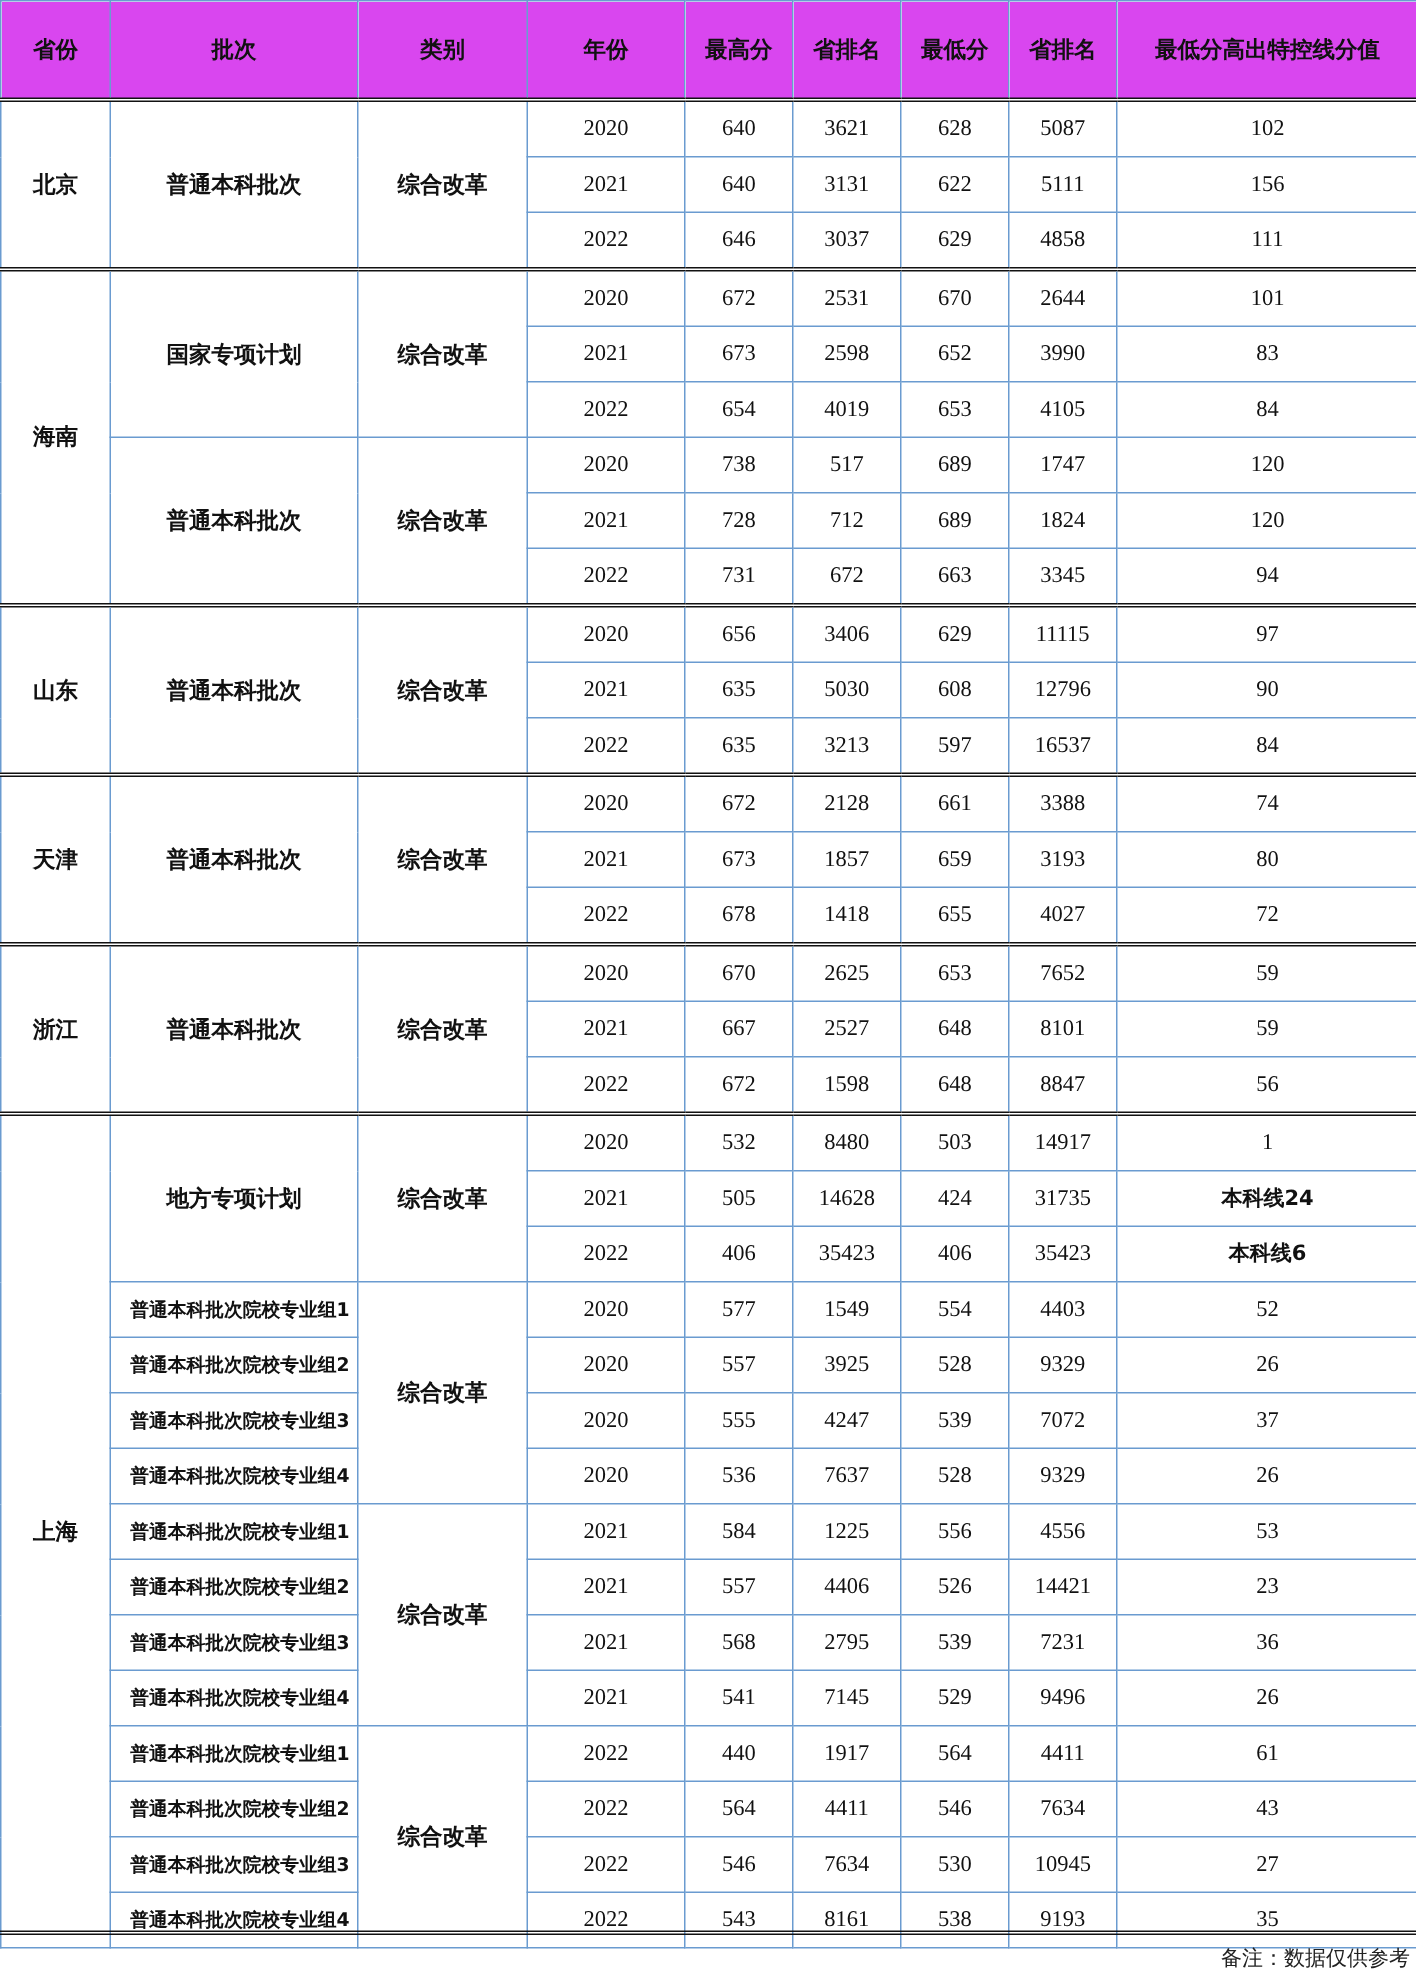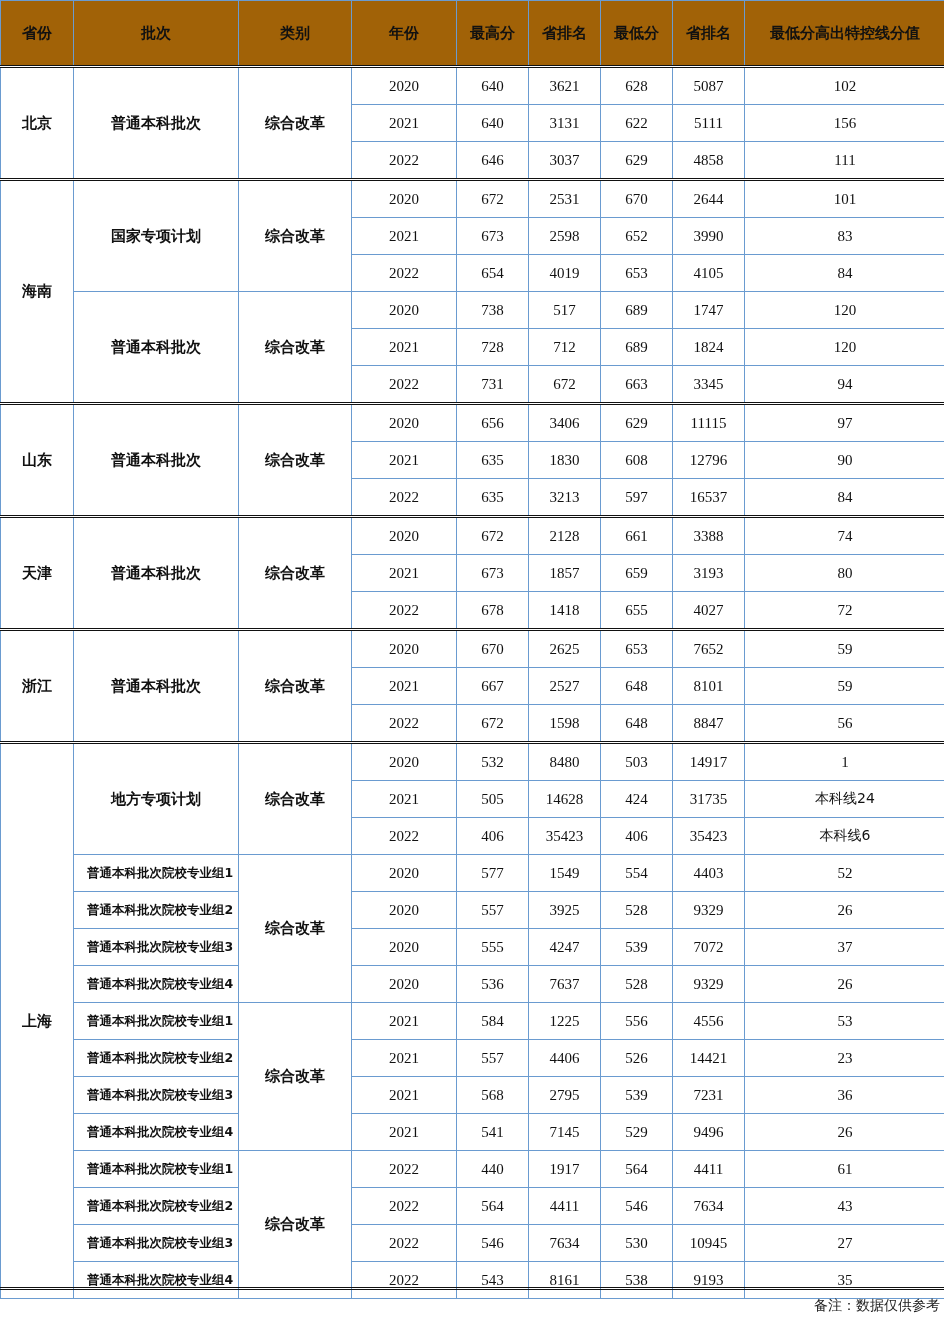--- a/index.html
+++ b/index.html
@@ -2,25 +2,25 @@
 <html><head>
 <meta charset="utf-8">
 <style>
   html, body { margin:0; padding:0; background:#ffffff; }
   body { width:944px; height:1321px; position:relative; overflow:hidden;
          font-family:"DejaVu Serif","Liberation Serif",serif; color:#111; }
   table { border-collapse:collapse; table-layout:fixed; position:absolute; left:0; top:0; width:944px; }
   col.c0{width:73px} col.c1{width:165px} col.c2{width:113px} col.c3{width:105px}
   col.c4{width:72px} col.c5{width:72px} col.c6{width:72px} col.c7{width:72px} col.c8{width:201px}
   th, td { border:1px solid #6a9bd0; text-align:center; vertical-align:middle; padding:0; overflow:hidden; white-space:nowrap; }
-  th { background:#a16207; height:64px; font-weight:bold; font-size:15px; font-family:"DejaVu Sans","Liberation Sans",sans-serif; border-bottom:2px solid #5a8cc4;}
+  th { background:#d946ef; height:64px; font-weight:bold; font-size:15px; font-family:"DejaVu Sans","Liberation Sans",sans-serif; border-bottom:2px solid #5a8cc4;}
   td { height:36px; font-size:15px; font-family:"Liberation Serif","DejaVu Serif",serif; }
   td.lbl { font-weight:bold; font-size:15px; font-family:"DejaVu Sans","Liberation Sans",sans-serif; }
   td.grp { font-weight:bold; font-size:12.5px; font-family:"DejaVu Sans","Liberation Sans",sans-serif; text-align:center; padding-left:8px; }
-  td.note-b { font-weight:normal; font-family:"DejaVu Sans","Liberation Sans",sans-serif; font-size:14px; }
+  td.note-b { font-weight:bold; font-family:"DejaVu Sans","Liberation Sans",sans-serif; font-size:14px; }
   tr.sep td { border-top:3px double #111; }
   .footer { position:absolute; left:0; top:1287px; width:944px; height:34px; border-top:3px double #111; }
   .note { position:absolute; right:4px; top:7px; font-family:Liberation Sans, sans-serif; font-size:14px; color:#222; }
 </style>
 </head>
 <body>
 
 <table>
   <colgroup>
       <col class="c0">
@@ -134,21 +134,21 @@
         <td>2020</td>
         <td>656</td>
         <td>3406</td>
         <td>629</td>
         <td>11115</td>
         <td>97</td>
       </tr>
       <tr>
         <td>2021</td>
         <td>635</td>
-        <td>1830</td>
+        <td>5030</td>
         <td>608</td>
         <td>12796</td>
         <td>90</td>
       </tr>
       <tr>
         <td>2022</td>
         <td>635</td>
         <td>3213</td>
         <td>597</td>
         <td>16537</td>

